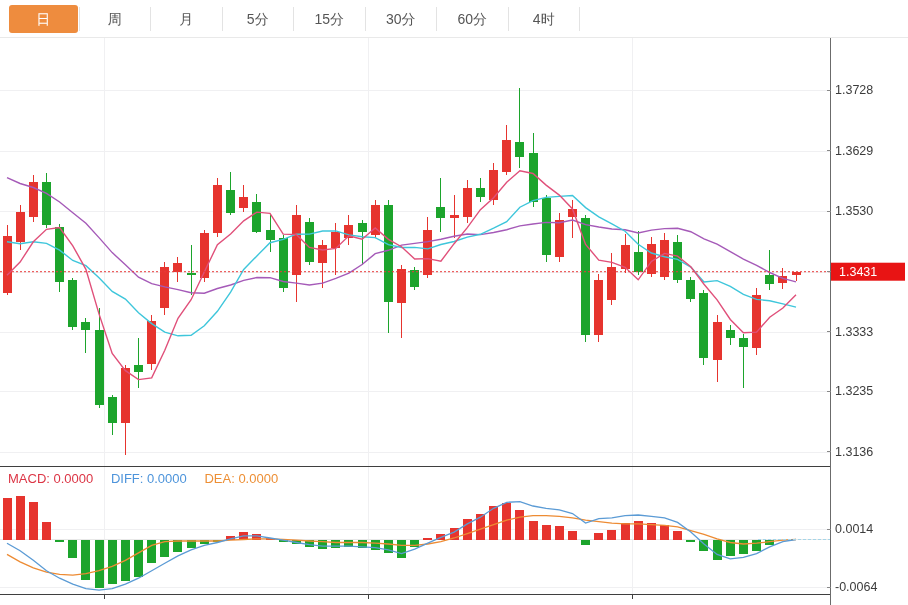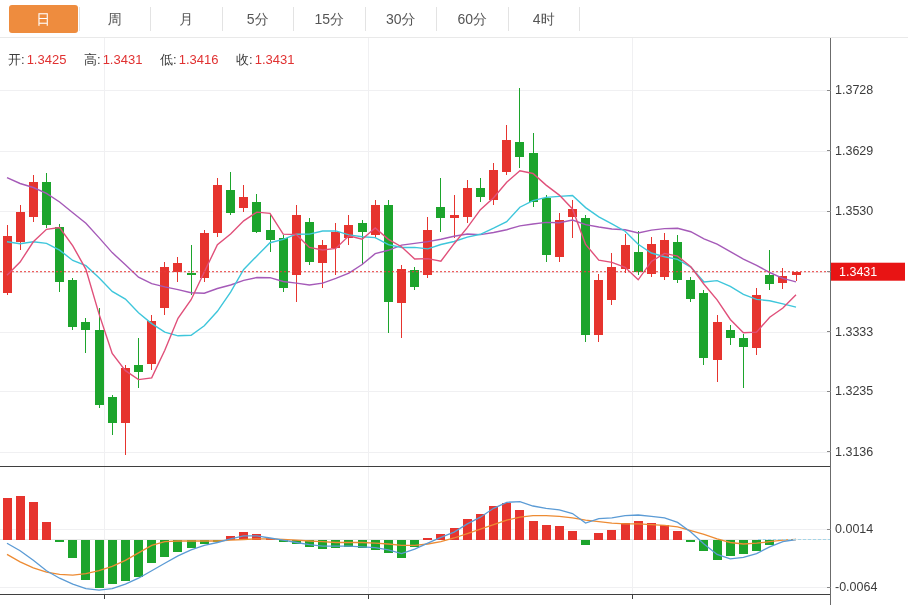--- a/index.html
+++ b/index.html
@@ -282,21 +282,20 @@
       <line x1="827" y1="391.4293300000008" x2="831" y2="391.4293300000008" stroke="#888" stroke-width="1" shape-rendering="crispEdges"></line>
       <text x="835" y="395.4293300000008" font-size="12.5" fill="#3c3c3c">1.3235</text>
       <line x1="827" y1="451.89951999999954" x2="831" y2="451.89951999999954" stroke="#888" stroke-width="1" shape-rendering="crispEdges"></line>
       <text x="835" y="455.89951999999954" font-size="12.5" fill="#3c3c3c">1.3136</text>
       <line x1="827" y1="529.08974" x2="831" y2="529.08974" stroke="#888" stroke-width="1" shape-rendering="crispEdges"></line>
       <text x="835" y="533.08974" font-size="12.5" fill="#3c3c3c">0.0014</text>
       <line x1="827" y1="587.08976" x2="831" y2="587.08976" stroke="#888" stroke-width="1" shape-rendering="crispEdges"></line>
       <text x="835" y="591.08976" font-size="12.5" fill="#3c3c3c">-0.0064</text>
     </svg>
 
-  <div class="legend" id="ohlc-legend">
-    <span class="lgl">开:</span><span class="lgv v-red">1.3425</span>
-    <span class="lgl">高:</span><span class="lgv v-red">1.3431</span>
-    <span class="lgl">低:</span><span class="lgv v-red">1.3416</span>
-    <span class="lgl">收:</span><span class="lgv v-red">1.3431</span>
+
+
+  <div class="legend" id="macd-legend">
+    <span class="c-macd"><span>MACD:</span> <span>0.0000</span></span>
+    <span class="c-diff"><span>DIFF:</span> <span>0.0000</span></span>
+    <span class="c-dea"><span>DEA:</span> <span>0.0000</span></span>
   </div>
-
-
 </div>
 
 </body></html>

